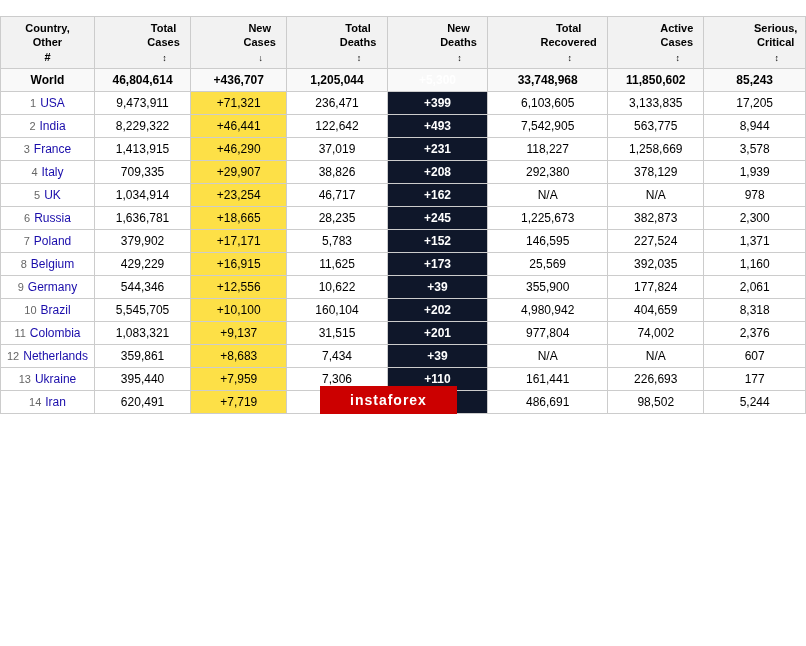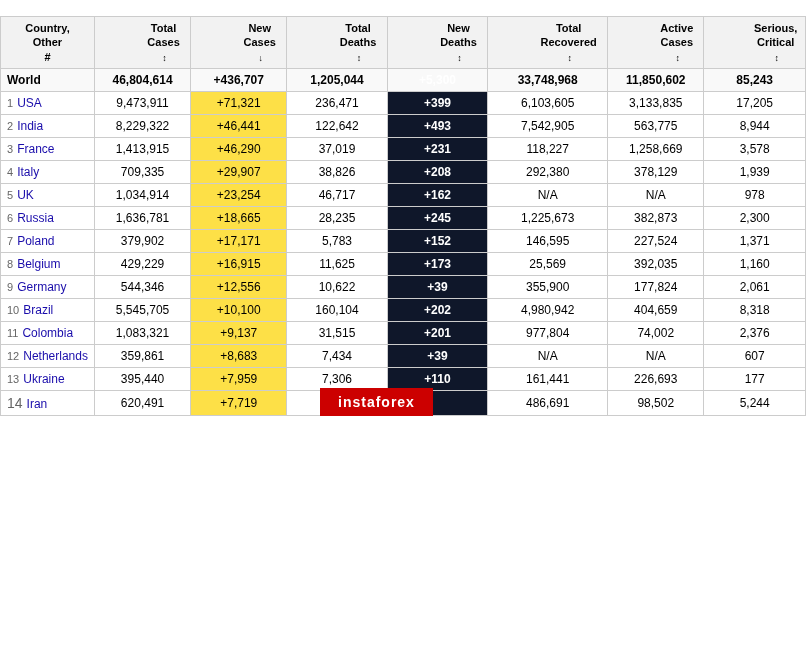--- a/index.html
+++ b/index.html
@@ -1,36 +1,36 @@
 <!DOCTYPE html>
 <html><head>
   <meta charset="utf-8">
   <style>
     * { margin: 0; padding: 0; box-sizing: border-box; }
     body { font-family: Arial, sans-serif; font-size: 12px; background: #fff; }
     table { width: 806px; border-collapse: collapse; }
     th, td { border: 1px solid #ccc; padding: 4px 6px; text-align: center; vertical-align: middle; }
     th { background: #f2f2f2; font-weight: bold; font-size: 11px; line-height: 1.3; }
     th.sortable { cursor: pointer; padding-left: 48px; }
-    td.country-col { text-align: left; }
+    td.country-col { text-align: center; }
     a { color: #1a0dab; text-decoration: none; }
     .row-world td { background: #f9f9f9; font-weight: bold; }
     .new-cases-cell { background: #fde047; }
     .new-deaths-cell { background: #0f172a; color: #fff; font-weight: bold; }
     .rank-col { width: 28px; }
     .sort-arrow { font-size: 9px; margin-left: 2px; }
     .instaforex-overlay {
       position: absolute;
       bottom: 0;
       left: 320px;
       background: #cc0000;
       color: white;
       font-weight: bold;
       font-size: 14px;
-      padding: 6px 18px;
+      padding: 6px 30px;
       letter-spacing: 1px;
     }
     .table-wrapper { position: relative; margin-top: 16px; }
   </style>
 </head>
 <body>
 
 <div class="table-wrapper">
 <table>
   <thead>
@@ -185,21 +185,21 @@
           <td class="country-col"><span style="color:#666;margin-right:4px;font-size:11px">13</span><a href="#">Ukraine</a></td>
           <td>395,440</td>
           <td class="new-cases-cell">+7,959</td>
           <td>7,306</td>
           <td class="new-deaths-cell">+110</td>
           <td>161,441</td>
           <td>226,693</td>
           <td>177</td>
         </tr>
         <tr>
-          <td class="country-col"><span style="color:#666;margin-right:4px;font-size:14px">14</span><a href="#">Iran</a></td>
+          <td class="country-col"><span style="color:#666;margin-right:4px;font-size:11px">14</span><a href="#">Iran</a></td>
           <td>620,491</td>
           <td class="new-cases-cell">+7,719</td>
           <td></td>
           <td class="new-deaths-cell"></td>
           <td>486,691</td>
           <td>98,502</td>
           <td>5,244</td>
         </tr>
       </tbody>
 </table>

